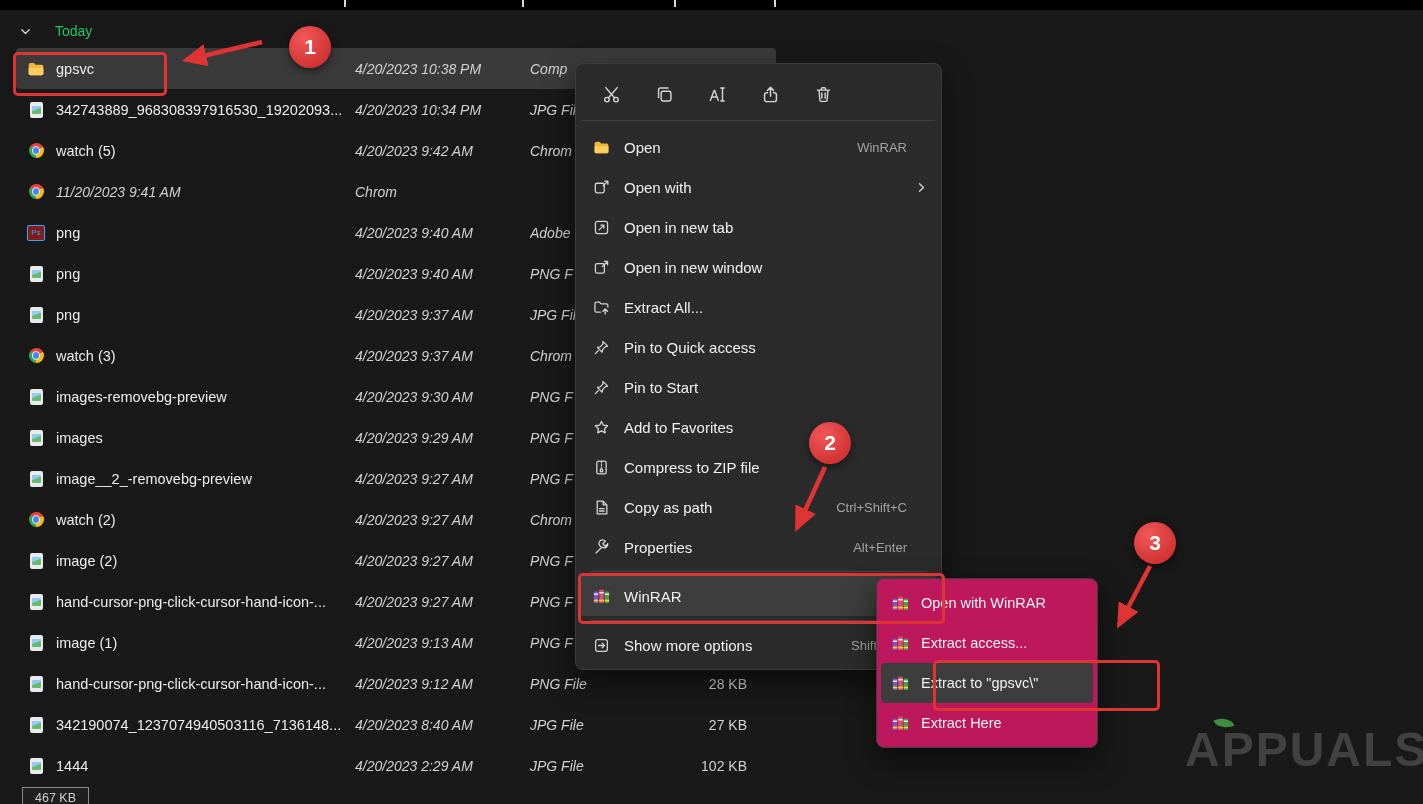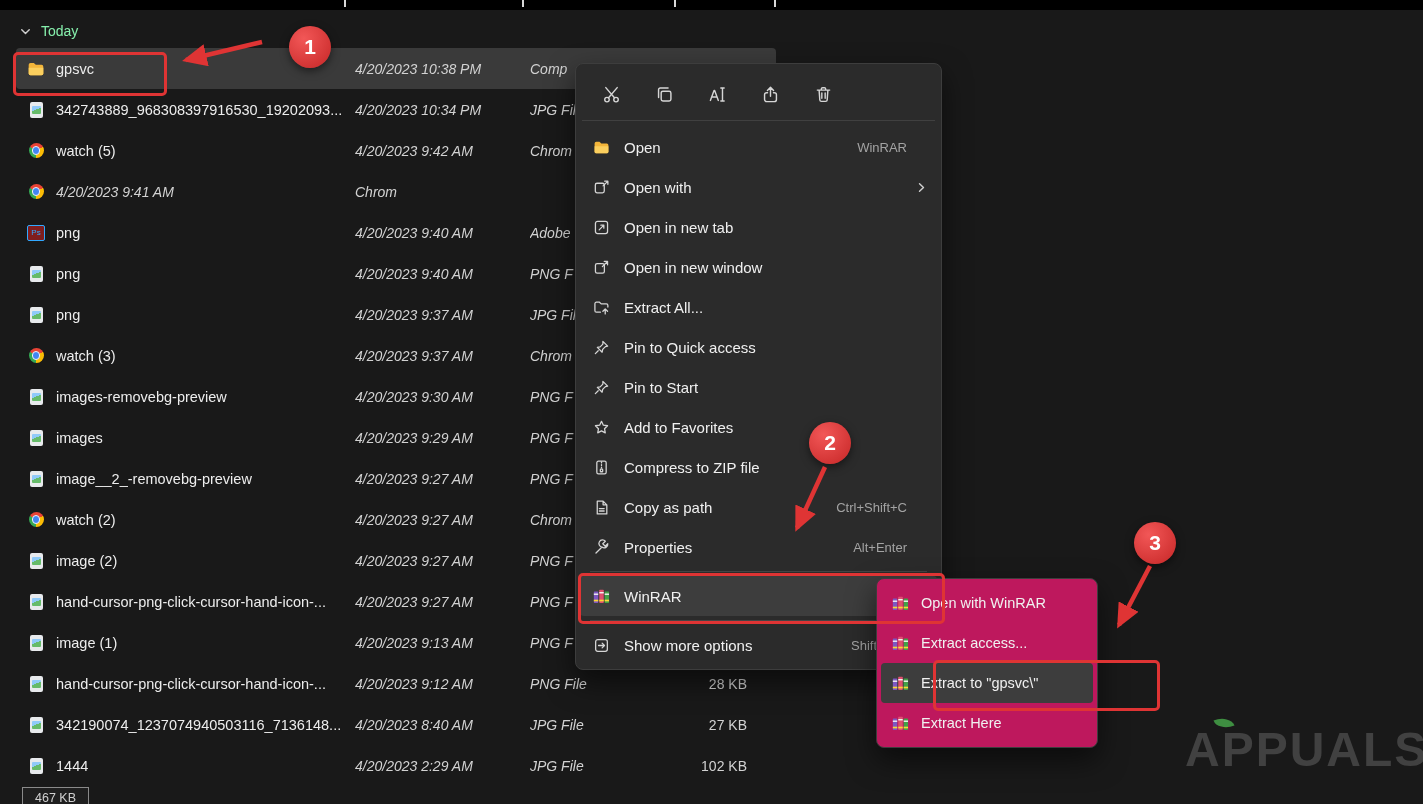--- a/index.html
+++ b/index.html
@@ -8,21 +8,21 @@
     background:#191919;
     font-family:"Liberation Sans","DejaVu Sans",sans-serif;
     -webkit-font-smoothing:antialiased;
   }
   
   .top-bar{position:absolute;top:0;left:0;right:0;height:10px;background:#000;z-index:2;}
   .tick{position:absolute;top:0;width:2px;height:7px;background:#d9d9d9;}
 
   
   .file-area{position:absolute;left:16px;top:14px;width:760px;z-index:1;}
-  .group-header{height:34px;display:flex;align-items:center;gap:10px;color:#86efac;font-size:14px;padding-left:4px;}
+  .group-header{height:34px;display:flex;align-items:center;gap:24px;color:#22c55e;font-size:14px;padding-left:4px;}
   .file-row{height:41px;display:grid;grid-template-columns:40px 299px 175px 145px 86px;align-items:center;border-radius:4px;color:#d2d2d2;font-size:14px;}
   .file-row.selected{background:#3a3a3a;}
   .ficon{display:flex;justify-content:center;align-items:center;}
   .fname{color:#ededed;font-size:14.5px;white-space:nowrap;overflow:hidden;}
   .fdate,.ftype{white-space:nowrap;overflow:hidden;font-style:italic;}
   .fsize{text-align:right;padding-right:14px;}
 
   .icon-chrome{width:15px;height:15px;border-radius:50%;position:relative;display:inline-block;
     background:conic-gradient(from 60deg,#fbbc05 0 120deg,#34a853 0 240deg,#ea4335 0 360deg);}
   .icon-chrome::after{content:"";position:absolute;left:3.1px;top:3.1px;width:8.8px;height:8.8px;box-sizing:border-box;border-radius:50%;background:#4285f4;border:1.6px solid #f2f2f2;}
@@ -118,21 +118,21 @@
           </span>
           <span class="fname">watch (5)</span>
           <span class="fdate">4/20/2023 9:42 AM</span>
           <span class="ftype">Chrom</span>
           <span class="fsize"></span>
         </div>
         <div class="file-row">
           <span class="ficon">
             <span class="icon-chrome"></span>
           </span>
-          <span class="fdate">4/20/2023 9:41 AM</span>
+          <span class="fdate">11/20/2023 9:41 AM</span>
           <span class="ftype">Chrom</span>
           <span class="fsize"></span>
         </div>
         <div class="file-row">
           <span class="ficon">
             <span class="icon-psd">Ps</span>
           </span>
           <span class="fname">png</span>
           <span class="fdate">4/20/2023 9:40 AM</span>
           <span class="ftype">Adobe</span>

